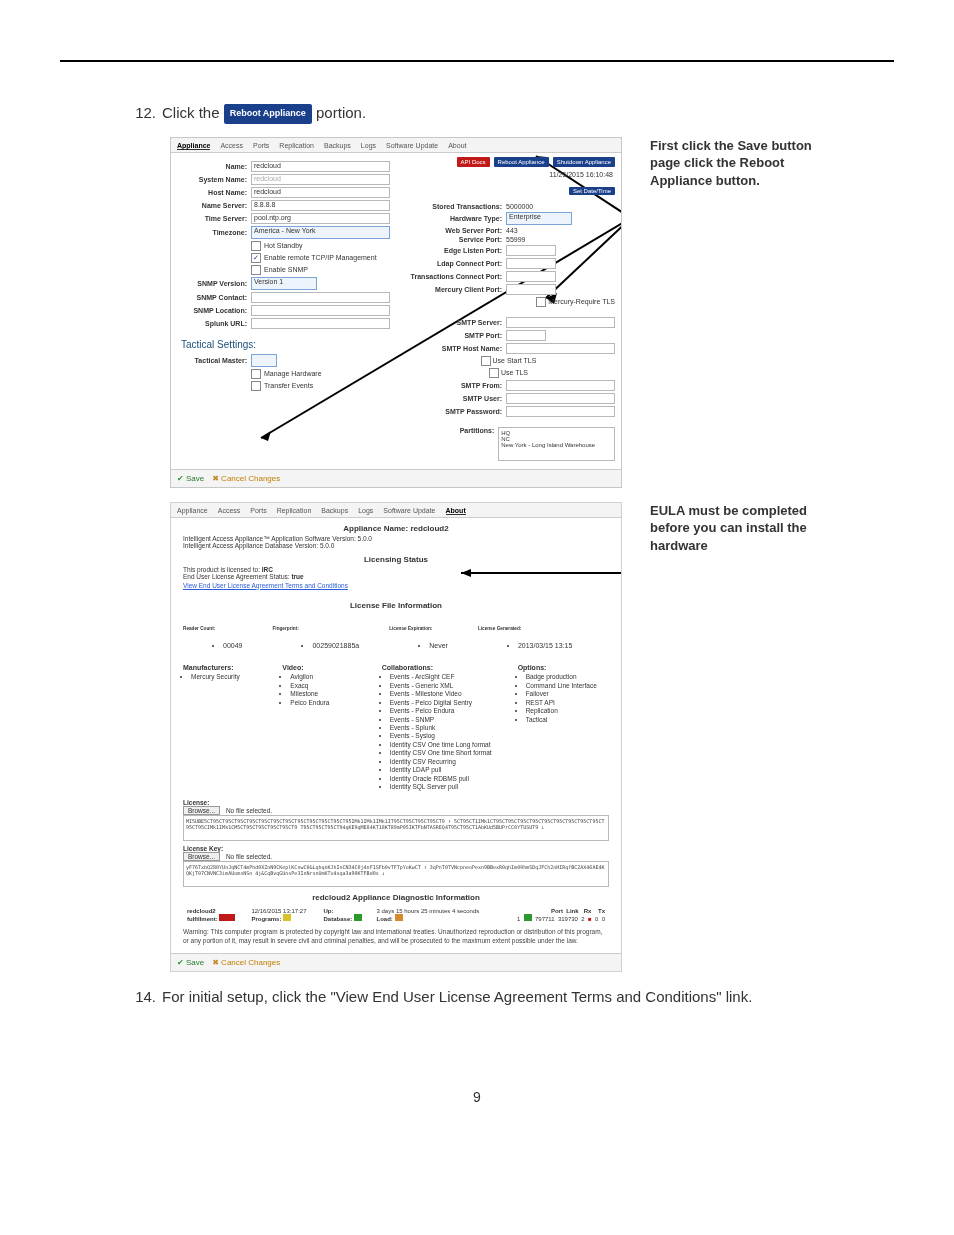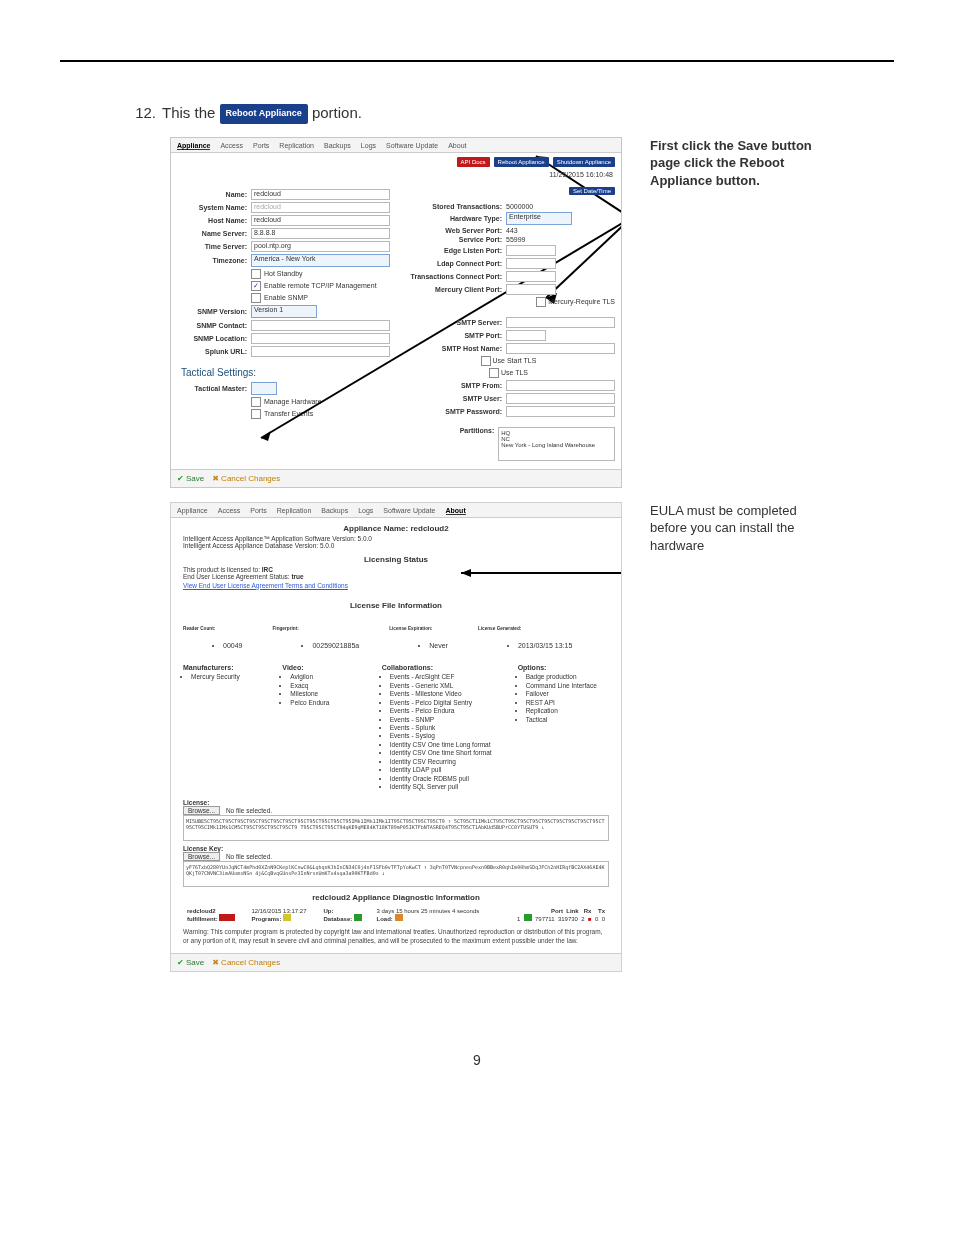--- a/index.html
+++ b/index.html
@@ -76,21 +76,21 @@
   }
   .tabs span { color:#555; }
   .tabs .active { font-weight: bold; color:#000; border-bottom:1px solid #333; }
   .shot1-body {
     display: flex;
   }
   .col {
     padding: 6px 6px;
     box-sizing: border-box;
   }
-  .colL { width: 50%; margin-top: 28px; }
+  .colL { width: 50%; }
   .colR { width: 50%; position: relative; }
   .frow {
     display: flex;
     align-items: center;
     margin: 2px 0;
   }
   .flabel {
     width: 70px;
     text-align: right;
     padding-right: 4px;
@@ -151,21 +151,21 @@
     margin-left: 28px;
     font-size: 13px;
     font-weight: bold;
     color:#333;
     width:170px;
     line-height:1.35;
   }
   .callout-lower {
     margin-left: 28px;
     font-size: 13px;
-    font-weight: normal;
+    font-weight: bold;
     color:#333;
     width:180px;
     line-height:1.35;
   }
   .arrow-svg { position:absolute; pointer-events:none; }
   
   .shot2 {
     width: 450px;
     border: 1px solid #d0d0d0;
     font-size: 7px;
@@ -216,21 +216,21 @@
 </style>
 </head>
 <body>
 
 <div class="page">
   <div class="hr"></div>
 
   <div class="step">
     <div class="step-num">12.</div>
     <div class="step-body">
-      <span>This the </span>
+      <span>Click the </span>
       <span class="rebootbtn">Reboot Appliance</span>
       <span> portion.</span>
     </div>
   </div>
 
   <div class="shot-row">
     <div class="shot1">
 
       <svg class="arrows arrow-svg" width="450" height="320" style="left:0;top:0;">
 
@@ -576,15 +576,19 @@
 
       <div class="savebar">
         <span><span style="color:#2a9a2a">✔</span> <span class="savebtn">Save</span></span>
         <span><span style="color:#c1882a">✖</span> <span class="cancelbtn">Cancel Changes</span></span>
       </div>
     </div>
     <div class="callout-lower">EULA must be completed before you can install the hardware</div>
   </div>
 
 
+  <div class="step">
+    <div class="step-num">14.</div>
+    <div class="step-body">For initial setup, click the "View End User License Agreement Terms and Conditions" link.</div>
+  </div>
 
   <div class="pgnum">9</div>
 </div>
 
 </body></html>

